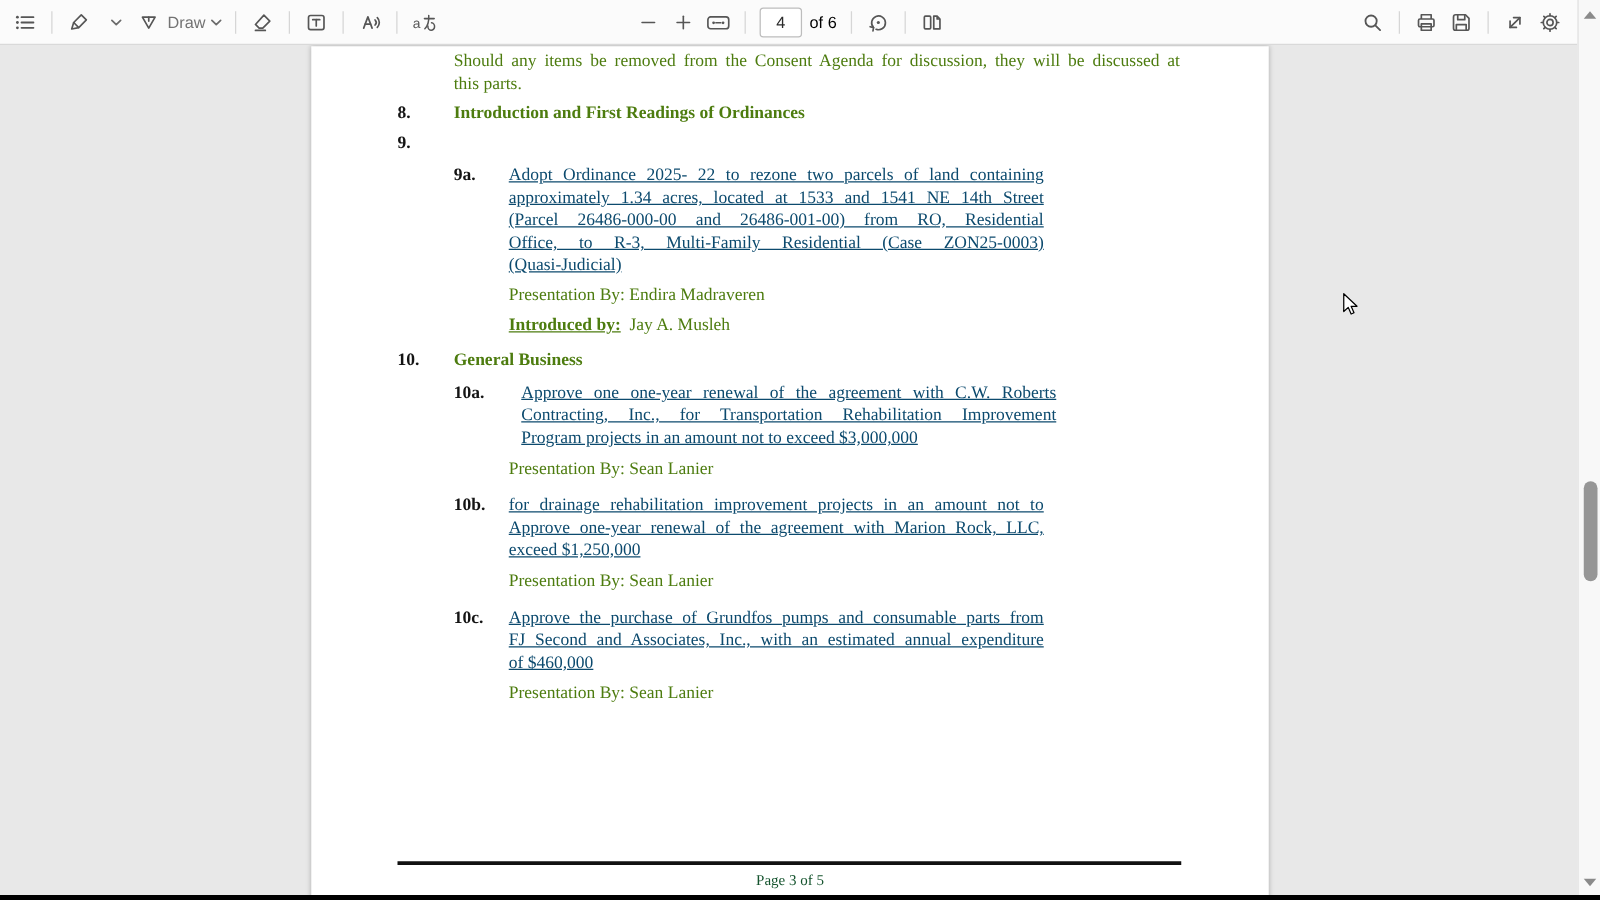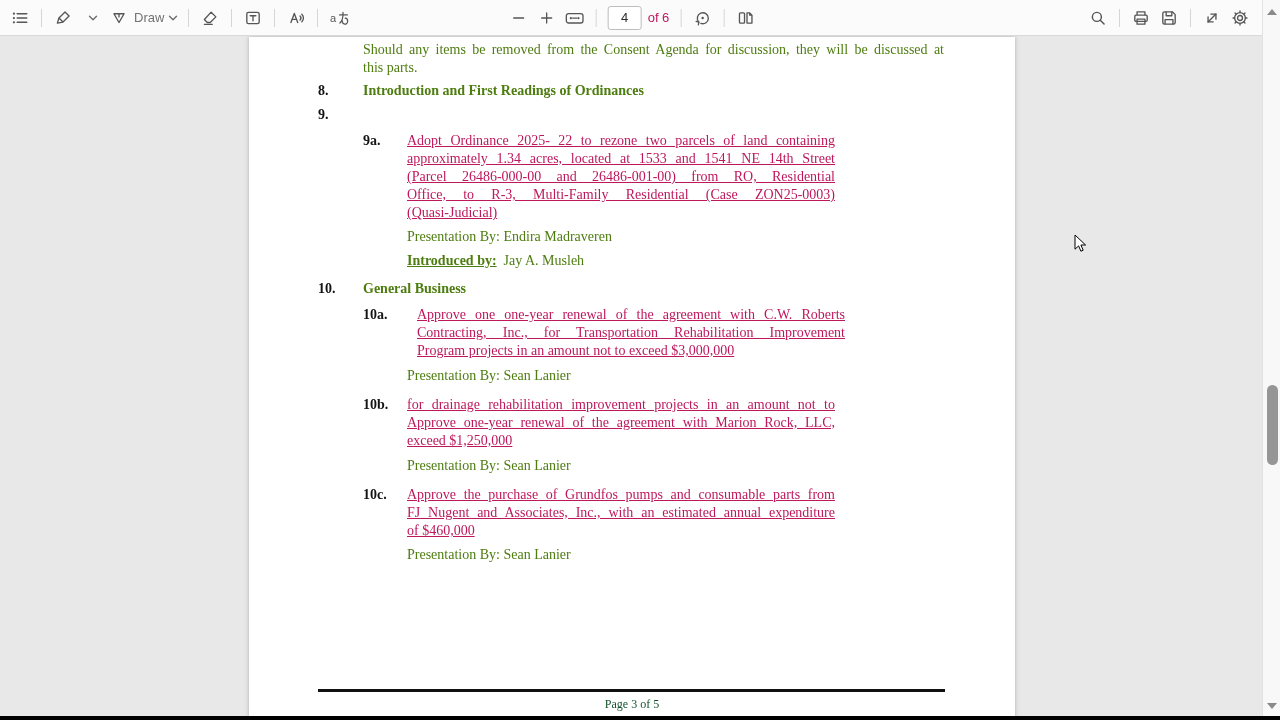--- a/index.html
+++ b/index.html
@@ -21,34 +21,34 @@
     border-radius:4px; cursor:pointer; padding:0 3px;
   }
   .tb-sep { width:1px; height:18px; background:#d6d6d6; margin:0 7px; }
   .tb-label { font-size:13px; color:#737373; margin:0 4px 0 6px; }
   .chev { margin-left:2px; }
   #page-input {
     width:34px; height:24px; border:1px solid #bdbdbd; border-radius:3px; background:#fff;
     text-align:center; font-size:13px; color:#2b2b2b; font-family:"Liberation Sans", sans-serif;
     margin:0 6px 0 4px;
   }
-  .of-label { font-size:13px; color:#be185d; margin-right:4px; }
+  .of-label { font-size:13px; color:#000000; margin-right:4px; }
   svg.ic { display:block; }
 
   
   #content { position:absolute; top:37px; left:0; width:1262px; height:683px; background:#e8e8e8; }
   #page {
     position:absolute; left:249px; top:0; width:766px; height:683px; background:#ffffff;
     box-shadow:0 0 4px rgba(0,0,0,0.25);
   }
   .doc { position:absolute; font-family:"Liberation Serif", serif; font-size:14px; color:#4d7c0f; line-height:18px; }
   .bold { font-weight:bold; }
   .doc-line { line-height:18px; }
   .just { text-align:justify; text-align-last:justify; }
-  .linkblock { color:#be185d; }
+  .linkblock { color:#0c4a6e; }
   .linkblock .doc-line { text-decoration:underline; cursor:pointer; }
   .numcol { position:absolute; font-family:"Liberation Serif", serif; font-size:14px; font-weight:bold; color:#141414; line-height:18px; }
   .intro-lbl { font-weight:bold; text-decoration:underline; }
   #footer-rule { position:absolute; left:69px; width:627px; height:3px; background:#111; }
   #footer-text { position:absolute; left:0; width:766px; text-align:center; font-family:"Liberation Serif", serif; font-size:12px; color:#14532d; }
 
   
   #scrollbar {
     position:absolute; top:0; right:0; width:18px; height:720px;
     background:#f8f8f8; border-left:1px solid #e2e2e2; z-index:40;
@@ -296,21 +296,21 @@
       <div class="doc linkblock" style="top:359px; left:158px; width:428px;">
           <div class="doc-line just">for drainage rehabilitation improvement projects in an amount not to</div>
           <div class="doc-line just">Approve one-year renewal of the agreement with Marion Rock, LLC,</div>
           <div class="doc-line">exceed $1,250,000</div>
         </div>
       <div class="doc" style="top:420px; left:158px;">Presentation By: Sean Lanier</div>
 
       <div class="numcol" style="top:449px; left:114px;">10c.</div>
       <div class="doc linkblock" style="top:449px; left:158px; width:428px;">
           <div class="doc-line just">Approve the purchase of Grundfos pumps and consumable parts from</div>
-          <div class="doc-line just">FJ Nugent and Associates, Inc., with an estimated annual expenditure</div>
+          <div class="doc-line just">FJ Second and Associates, Inc., with an estimated annual expenditure</div>
           <div class="doc-line">of $460,000</div>
         </div>
       <div class="doc" style="top:509px; left:158px;">Presentation By: Sean Lanier</div>
 
       <div id="footer-rule" style="top:652px;"></div>
       <div id="footer-text" style="top:660px;">Page 3 of 5</div>
     </div>
   </div>
 
   <div id="scrollbar">

